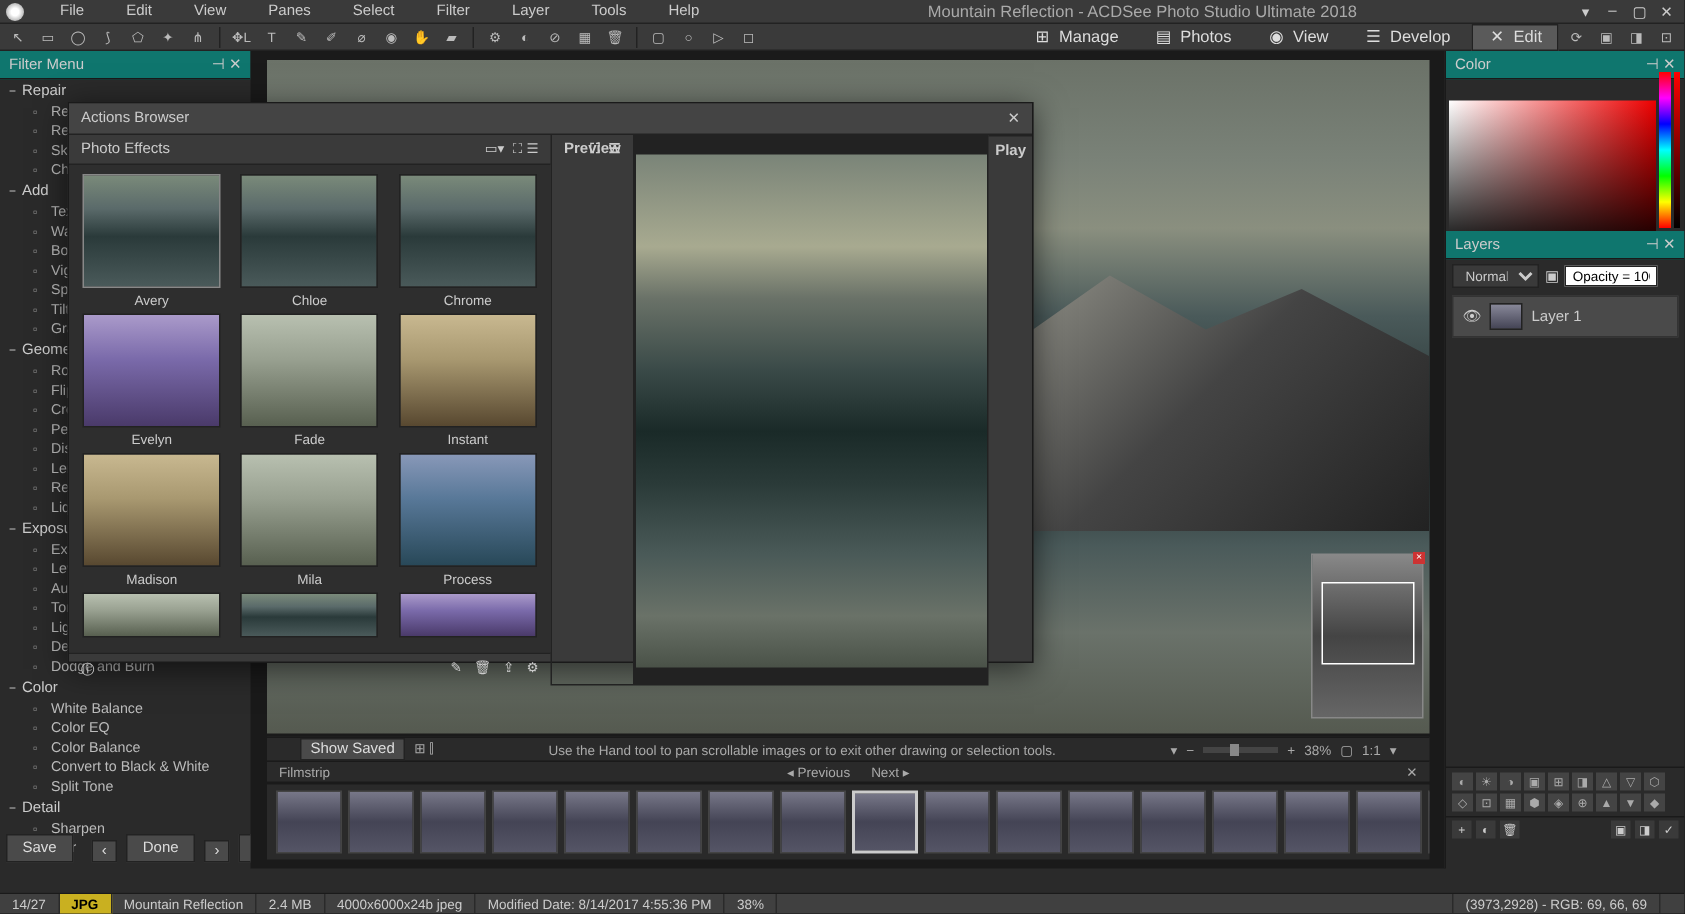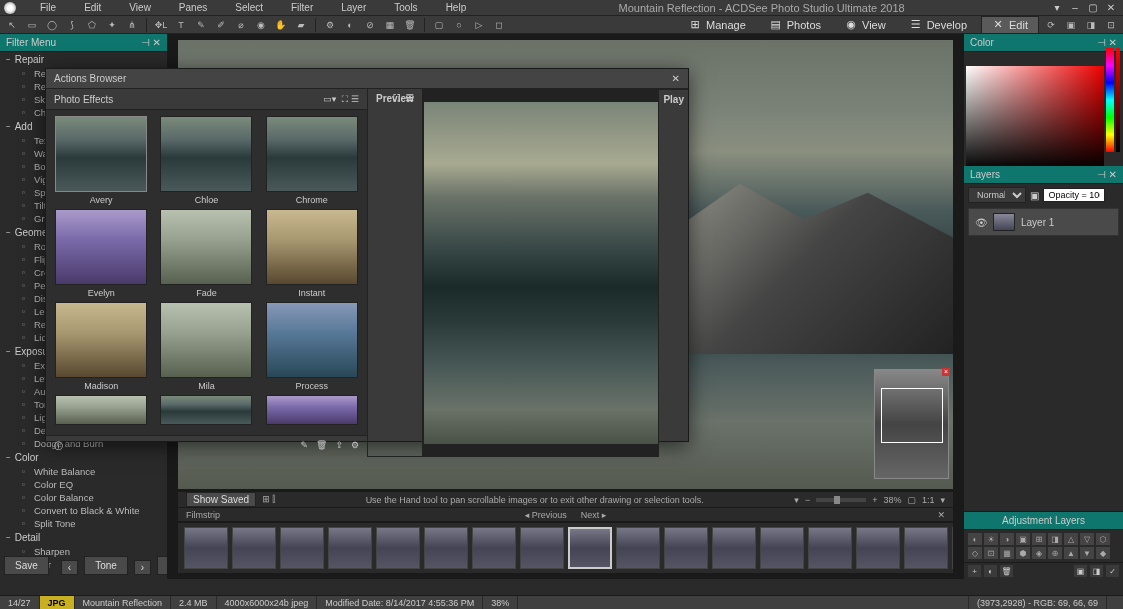--- a/index.html
+++ b/index.html
@@ -35,41 +35,41 @@
 
 
 .viewport { position: absolute; left: 168px; top: 34px; right: 160px; bottom: 30px; background: #1a1a1a; }
 .canvas { position: absolute; left: 10px; top: 6px; right: 10px; bottom: 90px; background: linear-gradient(180deg, #6b7268 0%, #7a8278 15%, #8a8f7f 25%, #4a5a5a 38%, #2b3838 52%, #1a2828 58%, #2a3838 62%, #4a5a5a 72%, #6a726a 85%, #555a50 100%); overflow: hidden; }
 .canvas::after { content: ""; position: absolute; top: 30%; left: 45%; width: 55%; height: 40%; background: linear-gradient(135deg, #b8b8b0 0%, #888880 30%, #444 60%, #222 100%); clip-path: polygon(0 45%, 20% 20%, 35% 30%, 50% 5%, 65% 25%, 80% 10%, 100% 35%, 100% 100%, 0 100%); }
 
 .navigator { position: absolute; right: 14px; bottom: 100px; width: 75px; height: 110px; border: 1px solid #888; background: linear-gradient(180deg, #888 0%, #444 50%, #666 100%); }
 .navigator .close-x { position: absolute; top: -2px; right: -2px; width: 8px; height: 8px; background: #c33; color: #fff; font-size: 7px; text-align: center; line-height: 8px; }
 .navigator .viewbox { position: absolute; top: 18px; left: 6px; width: 62px; height: 55px; border: 1px solid #fff; }
 
-.hint-bar { position: absolute; left: 10px; right: 10px; bottom: 72px; height: 16px; background: #2a2a2a; display: flex; align-items: center; justify-content: space-between; padding: 0 8px; font-size: 9px; color: #aaa; border-top: 1px solid #1a1a1a; }
+.hint-bar { position: absolute; left: 10px; right: 10px; bottom: 72px; height: 16px; background: #2a2a2a; display: flex; align-items: center; justify-content: space-between; padding: 0 22px; font-size: 9px; color: #aaa; border-top: 1px solid #1a1a1a; }
 .hint-bar .show-saved { display: flex; align-items: center; gap: 6px; }
 .hint-bar .zoom { display: flex; align-items: center; gap: 6px; }
 .hint-bar .zoom .slider { width: 50px; height: 4px; background: #444; position: relative; }
 .hint-bar .zoom .slider::after { content: ""; position: absolute; left: 18px; top: -2px; width: 6px; height: 8px; background: #888; }
 
 .filmstrip-head { position: absolute; left: 10px; right: 10px; bottom: 58px; height: 14px; background: #2a2a2a; display: flex; align-items: center; padding: 0 8px; font-size: 9px; color: #aaa; border-top: 1px solid #1a1a1a; }
 .filmstrip-head .center { position: absolute; left: 50%; transform: translateX(-50%); display: flex; gap: 14px; }
 .filmstrip { position: absolute; left: 10px; right: 10px; bottom: 6px; height: 50px; background: #2a2a2a; display: flex; align-items: center; gap: 4px; padding: 4px 6px; overflow: hidden; }
 .thumb { width: 44px; height: 42px; background: linear-gradient(180deg, #778 0%, #445 50%, #556 100%); border: 1px solid #444; flex-shrink: 0; cursor: pointer; }
 .thumb.sel { border: 2px solid #ccc; }
 
 
 .right-panel { position: absolute; right: 0; top: 34px; width: 160px; bottom: 30px; background: #2a2a2a; border-left: 1px solid #1a1a1a; display: flex; flex-direction: column; }
 .color-panel { height: 118px; }
 .color-area { position: absolute; top: 14px; left: 2px; width: 138px; height: 104px; background: linear-gradient(to bottom, transparent, #000), linear-gradient(to right, #fff, #e00); position: relative; }
 .hue-bar { position: absolute; top: 14px; left: 142px; width: 8px; height: 104px; background: linear-gradient(180deg, #f00, #f0f, #00f, #0ff, #0f0, #ff0, #f00); }
 .val-bar { position: absolute; top: 14px; left: 152px; width: 4px; height: 104px; background: linear-gradient(180deg, #f00, #000); }
 
 .layers-panel { flex: 1; position: relative; }
-.layers-panel .panel-header { margin-top: 14px; gap: 16px; }
+.layers-panel .panel-header { margin-top: 2px; gap: 16px; }
 .blend-row { display: flex; gap: 4px; padding: 3px 4px; align-items: center; }
 .blend-row select { background: #3a3a3a; border: 1px solid #222; color: #ccc; font-size: 9px; padding: 1px 4px; width: 58px; }
 .blend-row input { background: #fff; border: 1px solid #222; color: #000; font-size: 9px; padding: 1px 4px; width: 62px; }
 .layer-row { display: flex; align-items: center; gap: 6px; padding: 4px 6px; background: #4a4a4a; border: 1px solid #333; margin: 2px 4px; }
 .layer-row .eye { width: 12px; font-size: 10px; }
 .layer-row .lthumb { width: 22px; height: 18px; background: linear-gradient(180deg, #889 0%, #445 100%); border: 1px solid #222; }
 
 .adjustment-panel { height: 68px; border-top: 1px solid #1a1a1a; }
 .adj-grid { display: flex; flex-wrap: wrap; gap: 2px; padding: 3px 4px; }
 .adj-grid .aicn { width: 14px; height: 12px; background: #444; display: flex; align-items: center; justify-content: center; font-size: 8px; color: #aaa; }
@@ -231,21 +231,21 @@
       <div class="filter-item"><span class="micon">▫</span>Convert to Black &amp; White</div>
       <div class="filter-item"><span class="micon">▫</span>Split Tone</div>
       <div class="group-head"><span class="toggle">−</span> Detail</div>
       <div class="filter-item"><span class="micon">▫</span>Sharpen</div>
       <div class="filter-item"><span class="micon">▫</span>Blur</div>
     </div>
   <div class="bottom-buttons">
     <div class="btn">Save</div>
     <div style="flex:1"></div>
     <div class="btn small">‹</div>
-    <div class="btn">Tone</div>
+    <div class="btn">Done</div>
     <div class="btn small">›</div>
     <div class="btn">Cancel</div>
   </div>
 </div>
 
 <div class="collapse">‹</div>
 
 <div class="viewport">
   <div class="canvas"></div>
   <div class="navigator">
@@ -318,23 +318,20 @@
       <span>▣</span>
       <input value="Opacity = 100" style="">
     </div>
     <div class="layer-row">
       <span class="eye">👁</span>
       <div class="lthumb"></div>
       <span>Layer 1</span>
     </div>
   </div>
   <div class="adjustment-panel">
-    <div class="panel-header">
-        <span style="margin:0 auto">Adjustment Layers</span>
-      </div>
     <div class="adj-grid" id="adj-grid">
         <div class="aicn">◐</div>
         <div class="aicn">☀</div>
         <div class="aicn">◑</div>
         <div class="aicn">▣</div>
         <div class="aicn">⊞</div>
         <div class="aicn">◨</div>
         <div class="aicn">△</div>
         <div class="aicn">▽</div>
         <div class="aicn">⬡</div>

